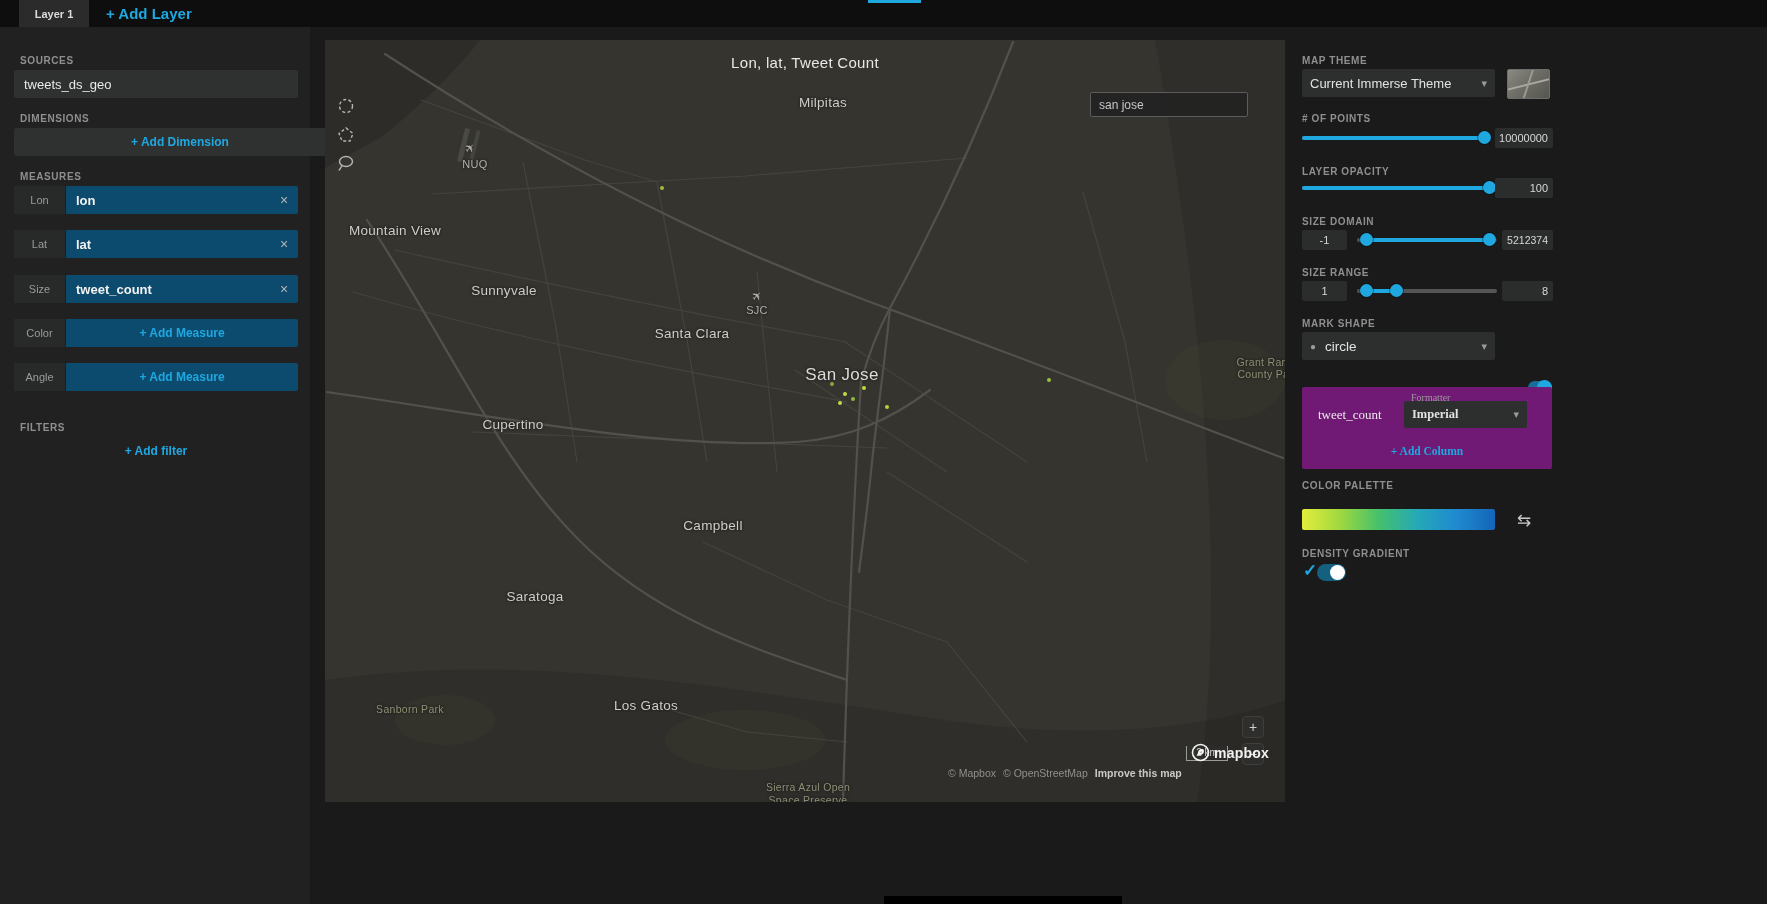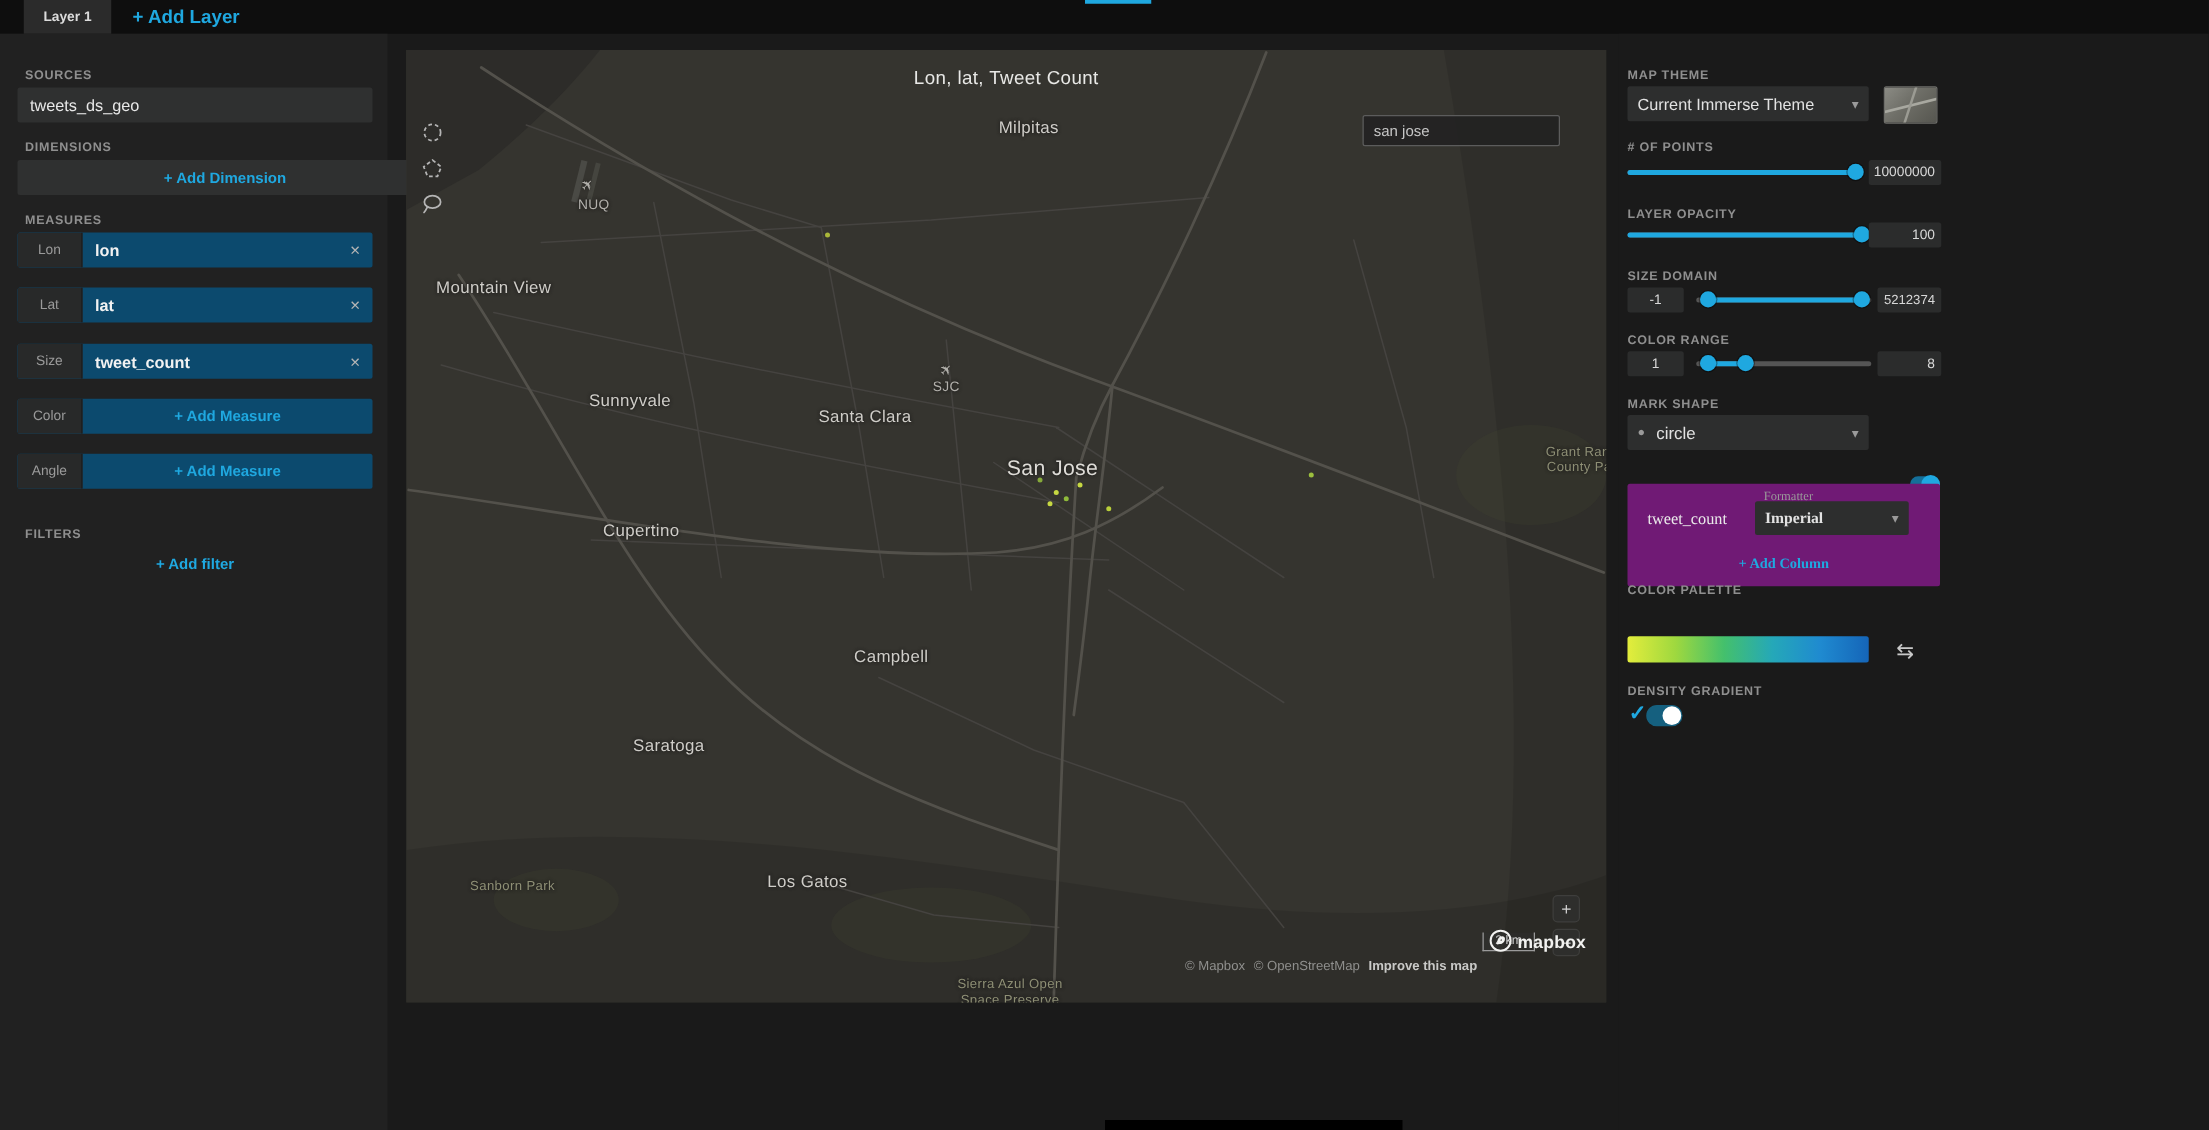--- a/index.html
+++ b/index.html
@@ -178,21 +178,21 @@
     </svg>
     <svg class="draw-tool" style="top:114px" viewBox="0 0 18 18">
       <ellipse cx="9" cy="7.5" rx="6.5" ry="5" fill="none" stroke="#b5b5b5" stroke-width="1.4"></ellipse>
       <path d="M5,11.5 C4,13.5 3.2,15 2.2,16" fill="none" stroke="#b5b5b5" stroke-width="1.4" stroke-linecap="round"></path>
     </svg>
 
     <div class="mlabel" style="left:498px; top:62px;">Milpitas</div>
     <span class="plane" style="left:145px; top:108px;">✈</span>
     <div class="mlabel small" style="left:150px; top:124px;">NUQ</div>
     <div class="mlabel" style="left:70px; top:190px;">Mountain View</div>
-    <div class="mlabel" style="left:179px; top:250px;margin-top:30px;">Sunnyvale</div>
+    <div class="mlabel" style="left:179px; top:250px;">Sunnyvale</div>
     <div class="mlabel" style="left:367px; top:293px;">Santa Clara</div>
     <span class="plane" style="left:432px; top:256px;">✈</span>
     <div class="mlabel small" style="left:432px; top:270px;">SJC</div>
     <div class="mlabel big" style="left:517px; top:335px;">San Jose</div>
     <div class="mlabel" style="left:188px; top:384px;">Cupertino</div>
     <div class="mlabel" style="left:388px; top:485px;">Campbell</div>
     <div class="mlabel" style="left:210px; top:556px;">Saratoga</div>
     <div class="mlabel" style="left:321px; top:665px;">Los Gatos</div>
     <div class="mlabel park" style="left:85px; top:669px;">Sanborn Park</div>
     <div class="mlabel park" style="left:943px; top:322px;">Grant Ranch</div>
@@ -251,21 +251,21 @@
 
     <div class="r-label" style="top:189px">SIZE DOMAIN</div>
     <div class="valbox center" style="left:7px; top:203px; width:45px;">-1</div>
     <div class="track" style="left:62px; top:211px; width:140px;">
       <div class="fill" style="left:10px; width:123px;"></div>
       <div class="knob" style="left:3px;"></div>
       <div class="knob" style="left:126px;"></div>
     </div>
     <div class="valbox right" style="left:207px; top:203px; width:51px; font-size:10.5px;">5212374</div>
 
-    <div class="r-label" style="top:240px">COLOR RANGE</div>
+    <div class="r-label" style="top:240px">SIZE RANGE</div>
     <div class="valbox center" style="left:7px; top:254px; width:45px;">1</div>
     <div class="track" style="left:62px; top:262px; width:140px;">
       <div class="fill" style="left:10px; width:30px;"></div>
       <div class="knob" style="left:3px;"></div>
       <div class="knob" style="left:33px;"></div>
     </div>
     <div class="valbox right" style="left:207px; top:254px; width:51px;">8</div>
 
     <div class="r-label" style="top:291px">MARK SHAPE</div>
     <div class="select" style="top:305px">
@@ -282,21 +282,21 @@
     <div class="popup-panel">
       <div style="position:absolute; left:109px; top:5px; color:#9a9a9a; font-size:10px;">Formatter</div>
       <div style="position:absolute; left:16px; top:20px; color:#eaeaea; font-size:13px;">tweet_count</div>
       <div class="select" style="left:102px; top:14px; width:123px; height:27px;">
         <span style="font-size:12.5px; font-weight:700;">Imperial</span>
         <span class="chev">▾</span>
       </div>
       <div style="position:absolute; left:0; top:58px; width:250px; text-align:center; color:#1fa8e0; font-size:11.5px; font-weight:700; cursor:pointer;">+ Add Column</div>
     </div>
 
-    <div class="r-label" style="top:440px">COLOR PALETTE</div>
+    <div class="r-label" style="top:453px">COLOR PALETTE</div>
     <div class="palette-bar" style="background: linear-gradient(90deg, rgb(227, 237, 60), rgb(158, 216, 63), rgb(68, 192, 108), rgb(37, 168, 184), rgb(31, 138, 208), rgb(21, 101, 184));"></div>
     <div class="swap">⇆</div>
 
     <div class="r-label" style="top:521px">DENSITY GRADIENT</div>
     <div class="check">✓</div>
     <div class="dg-switch">
       <div class="dgknob"></div>
     </div>
   </div>
 

